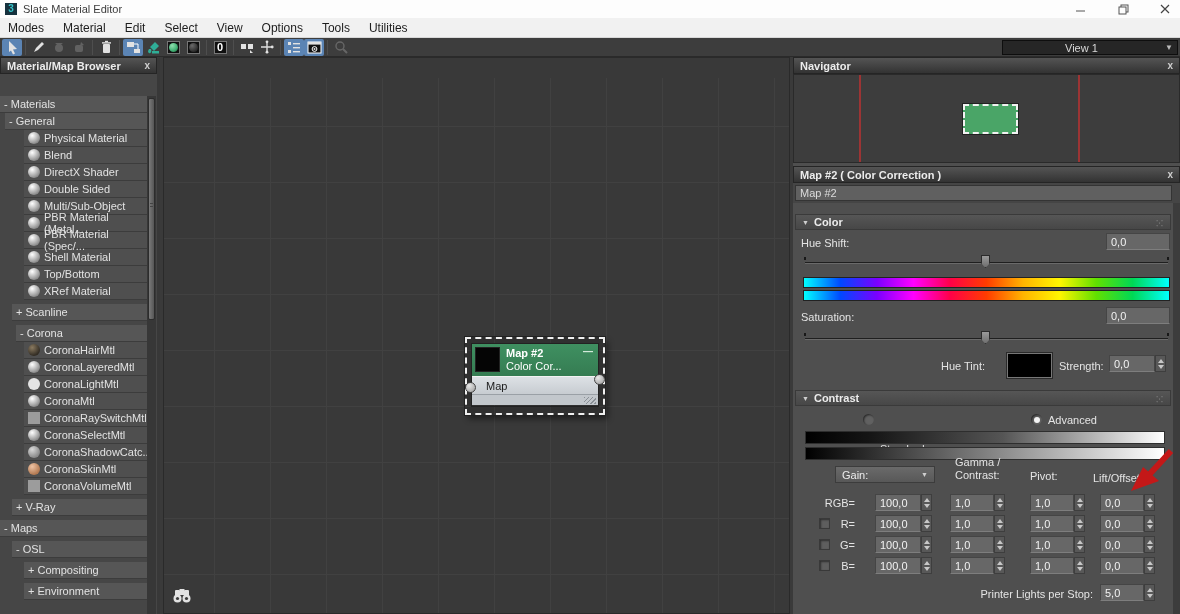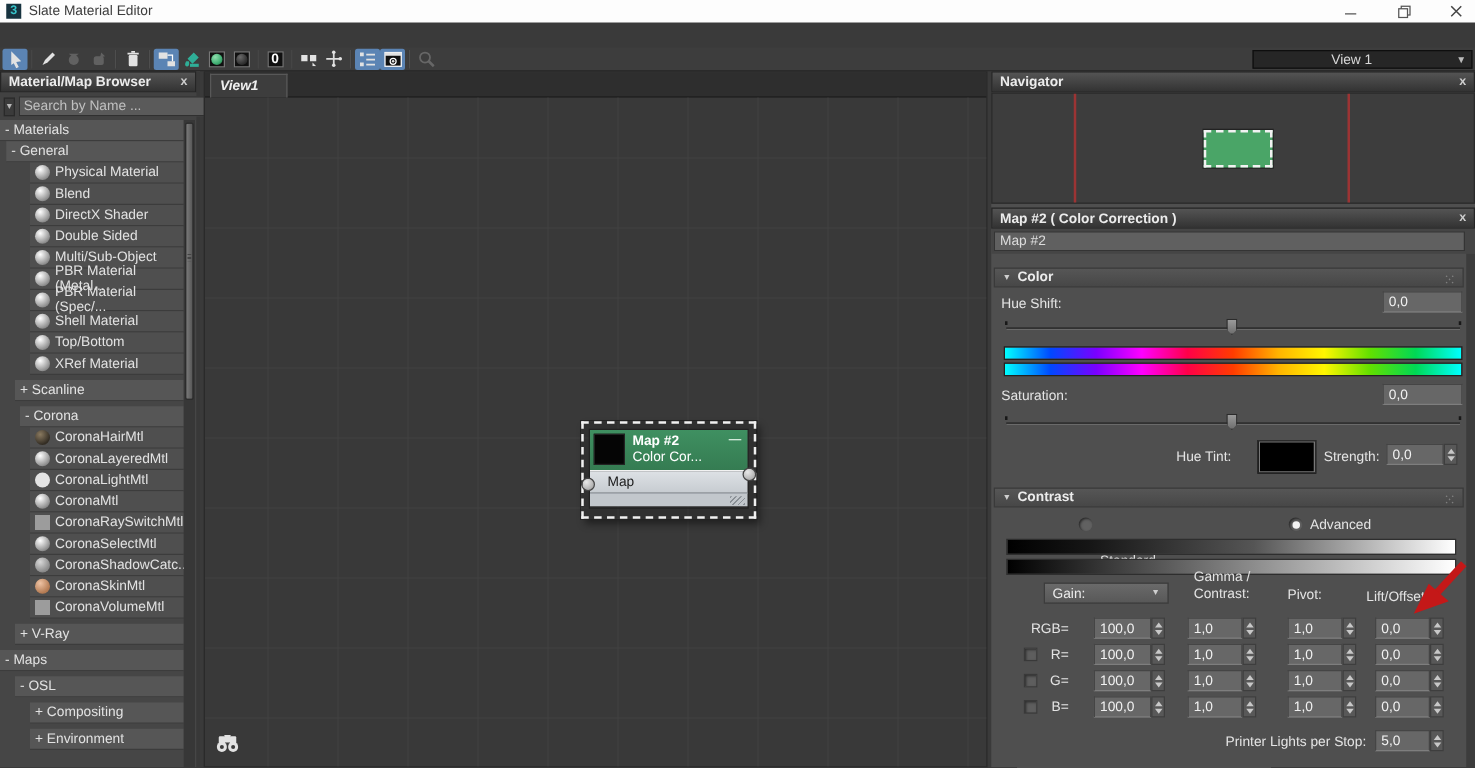--- a/index.html
+++ b/index.html
@@ -139,20 +139,30 @@
           </svg>
         </div>
       <div class="win-btn">
           <svg width="10" height="10">
             <path d="M1 1 L9 9 M9 1 L1 9" stroke="#444" stroke-width="1.2"></path>
           </svg>
         </div>
     </div>
   </div>
 
+  <div class="menubar">
+      <span class="menu-item">Modes</span>
+      <span class="menu-item">Material</span>
+      <span class="menu-item">Edit</span>
+      <span class="menu-item">Select</span>
+      <span class="menu-item">View</span>
+      <span class="menu-item">Options</span>
+      <span class="menu-item">Tools</span>
+      <span class="menu-item">Utilities</span>
+    </div>
 
   <div class="toolbar">
     <div class="tb-btn active">
         <svg width="14" height="15">
           <path class="wht" d="M4 1 L12 9 L8 9.5 L10 13.5 L8 14.5 L6 10.5 L4 12 Z"></path>
         </svg>
       </div>
     <div class="tb-sep"></div>
     <div class="tb-btn">
         <svg width="14" height="14">
@@ -254,24 +264,20 @@
       <span>View 1</span>
       <span class="dd-arrow">▼</span>
     </div>
   </div>
 
   <div class="left-panel">
     <div class="panel-header">
       <span>Material/Map Browser</span>
       <span class="panel-close">x</span>
     </div>
-    <div class="search-row">
-      <span class="search-dd">▼</span>
-      <input class="search-input" placeholder="Search by Name ..." style="">
-    </div>
     <div class="tree">
   <div class="trow group" style="margin-left: 0px;">
 
     <span class="tlabel">- Materials</span>
   </div>
 
   <div class="trow group" style="margin-left: 5px;">
 
     <span class="tlabel">- General</span>
   </div>
@@ -405,25 +411,20 @@
 
     <span class="tlabel">+ Environment</span>
   </div>
 </div>
     <div class="vscroll">
         <div class="vthumb"></div>
       </div>
   </div>
 
   <div class="canvas">
-    <div class="tabstrip">
-      <div class="view-tab">
-          <span>View1</span>
-        </div>
-    </div>
     <div class="gridbg"></div>
 
     <div class="node-sel">
       <div class="node">
         <div class="node-head">
           <div class="node-thumb"></div>
           <div class="node-titles">
             <div class="node-title">Map #2</div>
             <div>Color  Cor...</div>
           </div>

